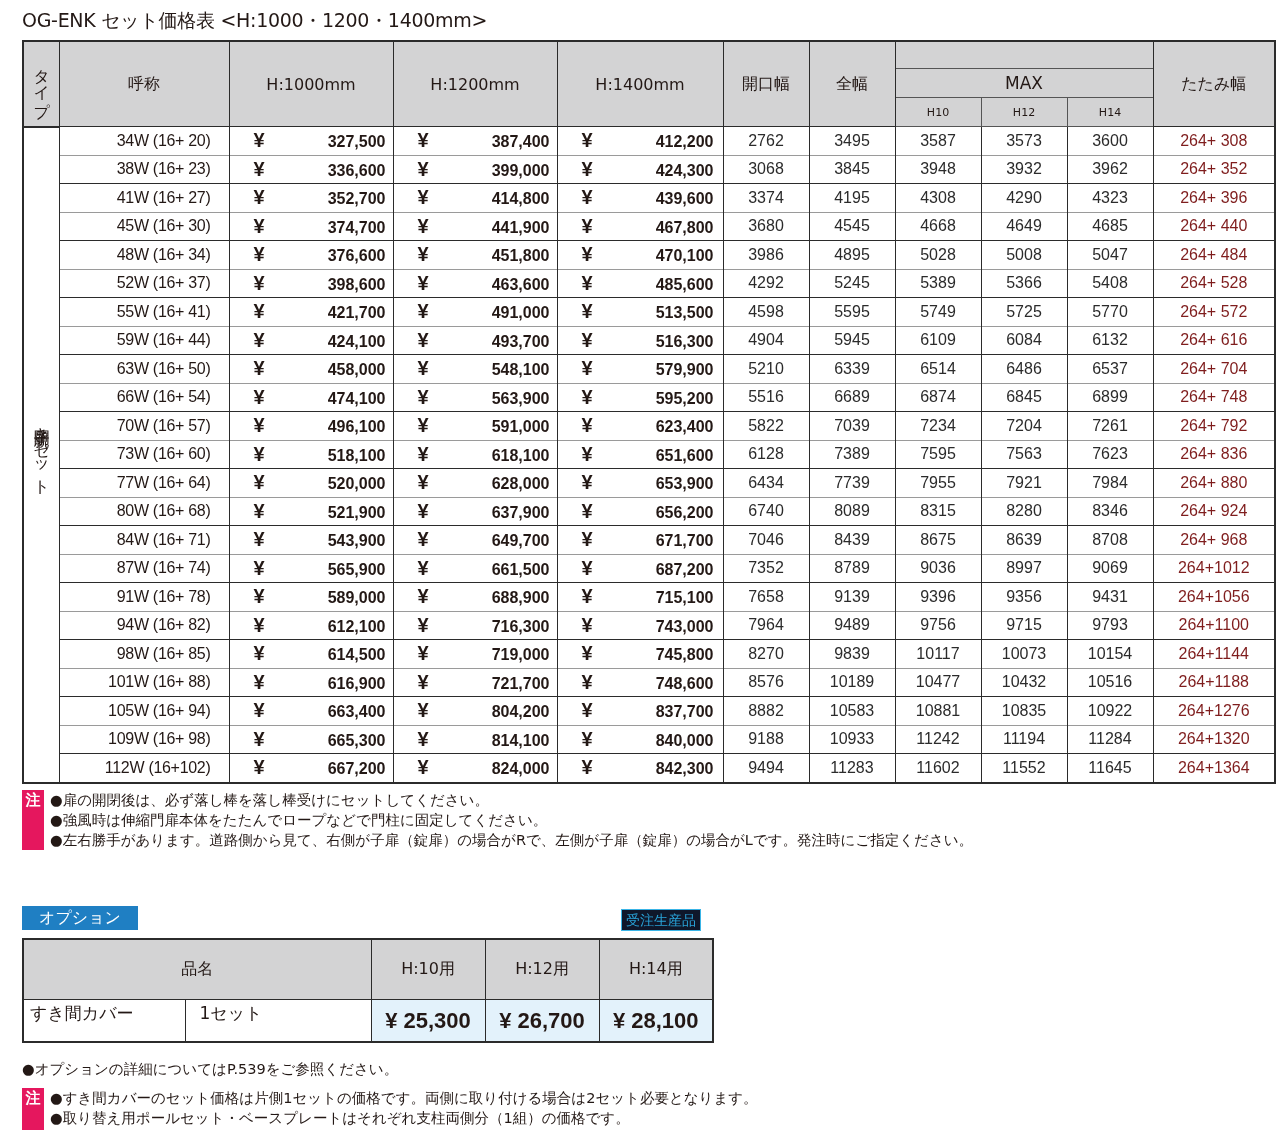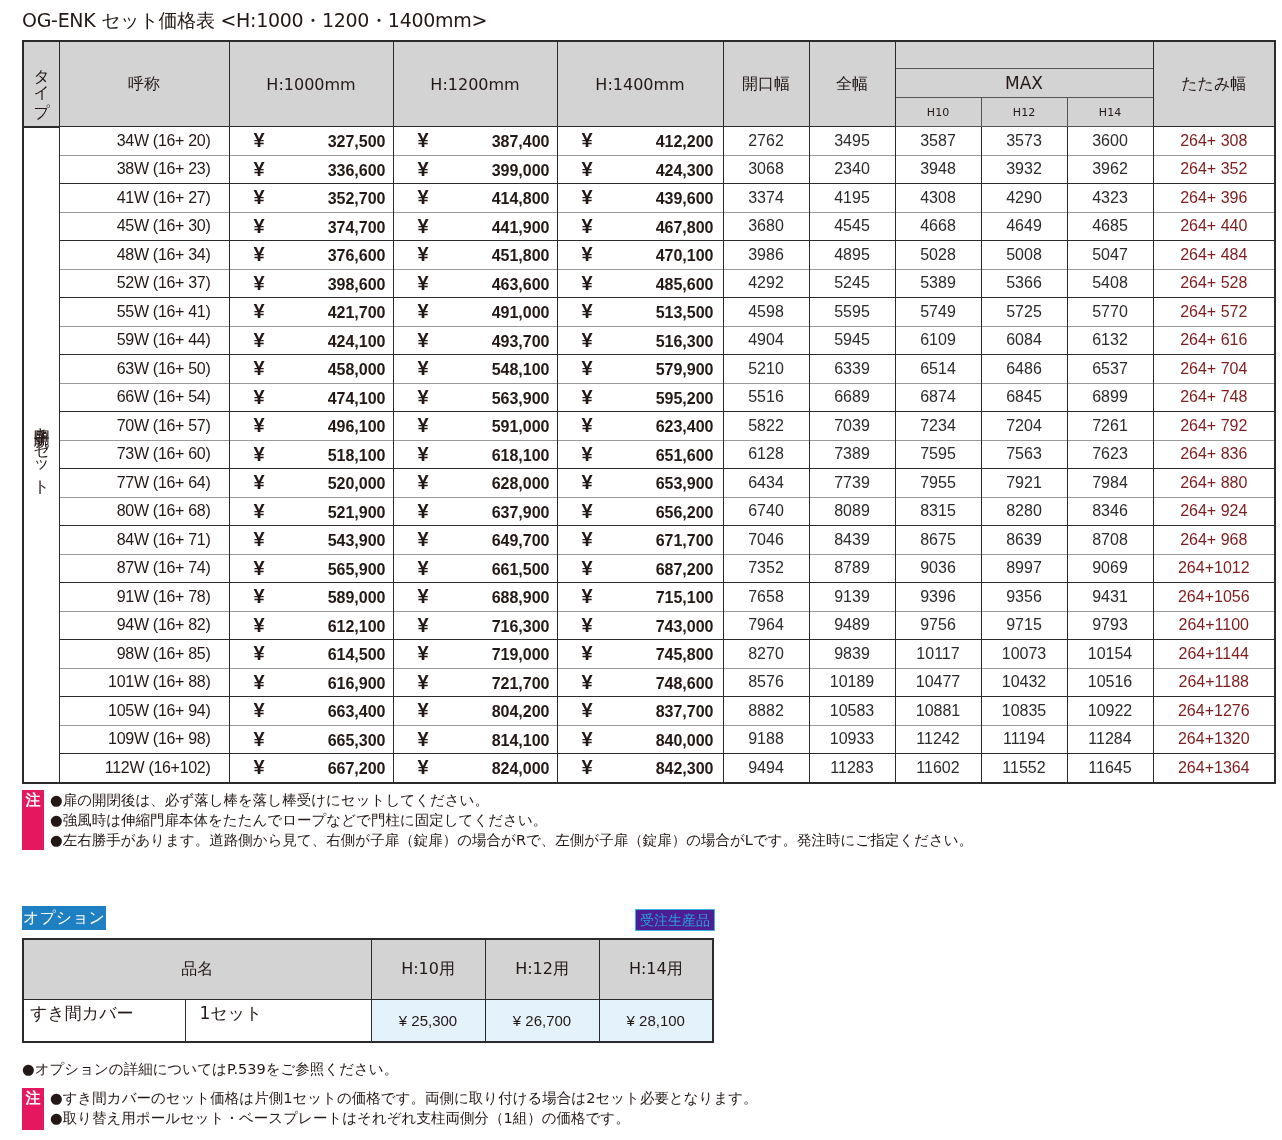--- a/index.html
+++ b/index.html
@@ -48,38 +48,38 @@
   .note-block { position: absolute; left: 22px; }
   .note-mark {
     position: absolute; left: 0; top: 0; width: 22px; background: #e5175e; color: #fff;
     font-size: 15px; text-align: center; line-height: 20px; font-weight: bold;
   }
   .note-lines { position: absolute; left: 28px; top: 0; }
   .note-line { font-size: 14.5px; line-height: 20px; white-space: nowrap; color: #231815; }
 
   
   .opt-label {
-    position: absolute; left: 22px; top: 906px; width: 84px; height: 24px;
+    position: absolute; left: 22px; top: 906px; width: 116px; height: 24px;
     background: #1f7fc3; color: #fff; font-size: 16px; line-height: 24px; text-align: center;
   }
   .order-badge {
-    position: absolute; left: 635px; top: 909px; width: 78px; height: 20px;
+    position: absolute; left: 621px; top: 909px; width: 78px; height: 20px;
     border: 1.5px solid #39b4e6; color: #29a3d8; font-size: 14px; line-height: 20px; text-align: center;
-    background: #4c1d95;
+    background: #0f172a;
   }
   table.opt {
     position: absolute; left: 22px; top: 938px; width: 692px;
     border-collapse: collapse; table-layout: fixed; border: 2px solid #2b2b2b;
   }
   table.opt th {
     background: #d3d3d4; font-weight: normal; font-size: 16px; height: 27px; border: 1.5px solid #2b2b2b;
     padding: 16px; text-align: center;
   }
   table.opt td { height: 27px; border: 1.5px solid #2b2b2b; padding: 0 0 14px 6px; font-size: 17px; white-space: nowrap; }
-  table.opt td.oprice { font-family: "Liberation Sans", sans-serif; font-weight: normal; font-size: 15px; text-align: center; padding: 0; }
+  table.opt td.oprice { font-family: "Liberation Sans", sans-serif; font-weight: bold; font-size: 22px; text-align: center; padding: 0; }
   table.opt tr.hl td.oprice { background: #e3f2fb; }
   .foot-line { position: absolute; left: 22px; top: 1060px; font-size: 14.5px; white-space: nowrap; }
 </style>
 </head>
 <body>
 
 <div class="title">OG-ENK セット価格表 &lt;H:1000・1200・1400mm&gt;</div>
 
 <table class="main">
   <colgroup>
@@ -129,21 +129,21 @@
         <td class="num gl">3573</td>
         <td class="num gl">3600</td>
         <td class="fold">264+ 308</td>
       </tr>
       <tr>
         <td class="name">38W (16+ 23)</td>
         <td class="price"><span class="yen">¥</span><span class="amt">336,600</span></td>
         <td class="price gl"><span class="yen">¥</span><span class="amt">399,000</span></td>
         <td class="price gl"><span class="yen">¥</span><span class="amt">424,300</span></td>
         <td class="num">3068</td>
-        <td class="num">2340</td>
+        <td class="num">3845</td>
         <td class="num gl">3948</td>
         <td class="num gl">3932</td>
         <td class="num gl">3962</td>
         <td class="fold">264+ 352</td>
       </tr>
       <tr class="thick">
         <td class="name">41W (16+ 27)</td>
         <td class="price"><span class="yen">¥</span><span class="amt">352,700</span></td>
         <td class="price gl"><span class="yen">¥</span><span class="amt">414,800</span></td>
         <td class="price gl"><span class="yen">¥</span><span class="amt">439,600</span></td>

